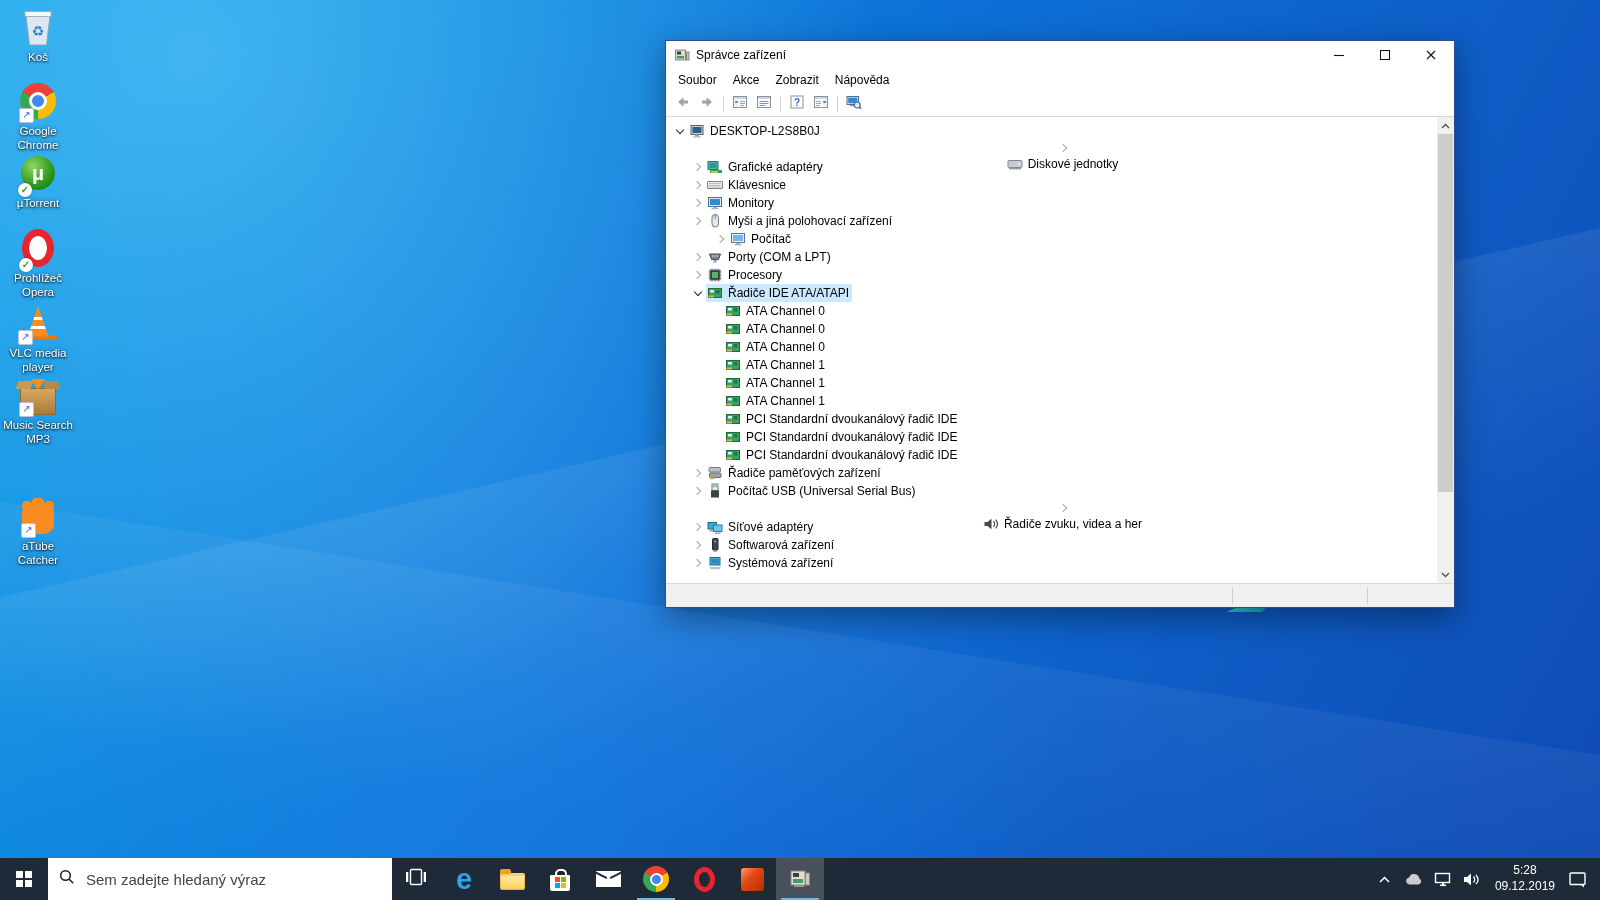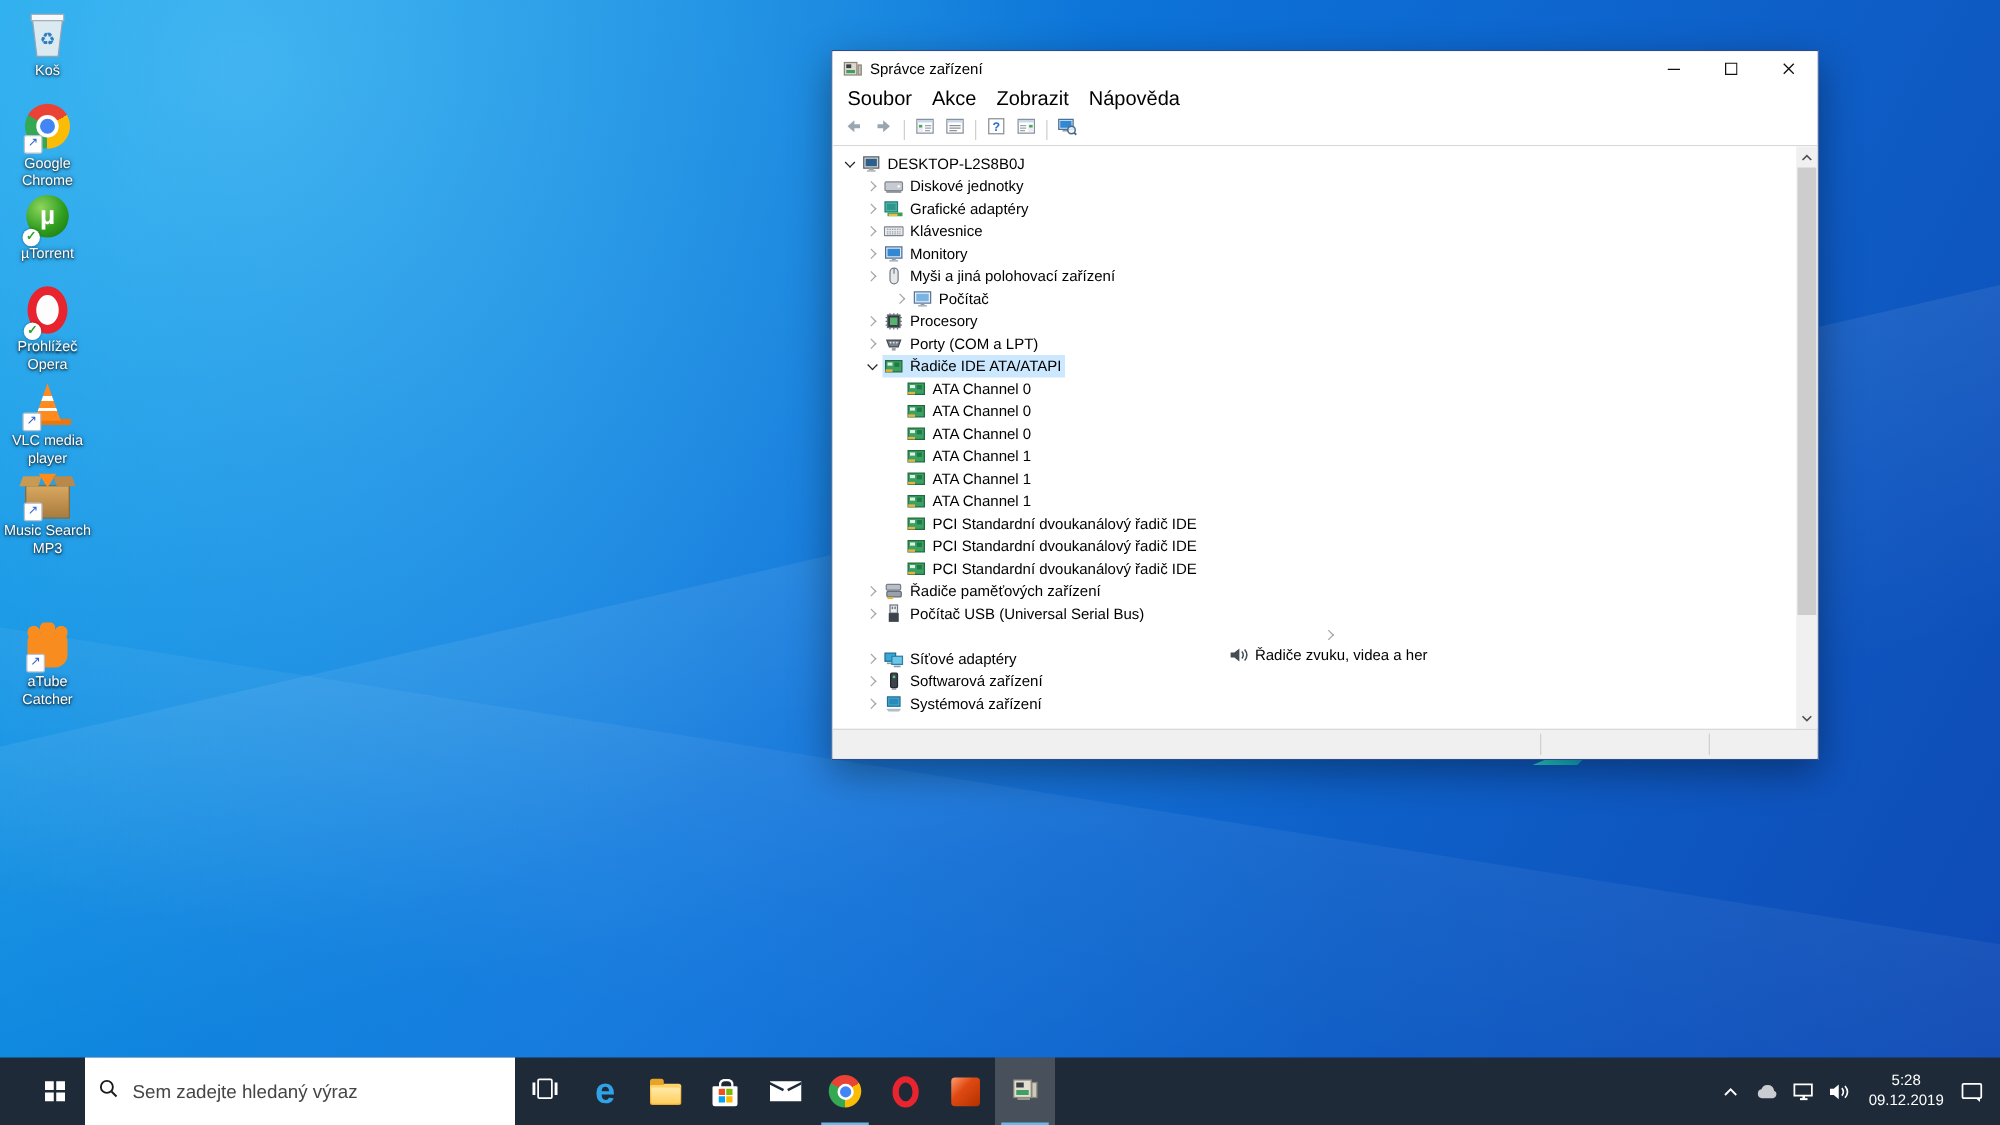--- a/index.html
+++ b/index.html
@@ -52,21 +52,21 @@
   
   .win{position:absolute;left:665px;top:40px;width:790px;height:568px;background:#fff;
     border:1px solid var(--window_border,#2b4d8c);box-shadow:0 10px 30px rgba(0,0,0,.38);
     display:flex;flex-direction:column;box-sizing:border-box;}
   .titlebar{height:28px;flex:0 0 28px;display:flex;align-items:center;background:#fff;}
   .title-ic{margin:0 6px 0 8px;display:flex;}
   .title-tx{font-size:12px;color:#000;flex:1;}
   .caps{display:flex;height:100%;}
   .cap{width:46px;display:flex;align-items:center;justify-content:center;cursor:pointer;}
   .menubar{height:22px;flex:0 0 22px;display:flex;align-items:center;padding-left:4px;background:#fff;}
-  .mitem{font-size:16px;color:#000;padding:2px 8px;cursor:pointer;}
+  .mitem{font-size:12px;color:#000;padding:2px 8px;cursor:pointer;}
   .toolbar{height:25px;flex:0 0 25px;display:flex;align-items:center;gap:2px;padding-left:6px;
     background:#fff;border-bottom:1px solid #d7d7d7;}
   .tbtn{width:22px;height:21px;display:flex;align-items:center;justify-content:center;cursor:pointer;}
   .tsep{width:1px;height:16px;background:#d0d0d0;margin:0 3px;}
   .treearea{flex:1;position:relative;background:#fff;overflow:hidden;}
   .tree{position:absolute;left:0;right:17px;top:0;bottom:0;padding-top:5px;overflow:hidden;}
   .trow{display:flex;align-items:center;height:18px;font-size:12px;color:#000;cursor:default;white-space:nowrap;}
   .chev{width:16px;flex:0 0 16px;display:flex;align-items:center;justify-content:center;}
   .chev i{width:5px;height:5px;border-right:1.5px solid #a6a6a6;border-bottom:1.5px solid #a6a6a6;
     transform:rotate(-45deg);display:block;margin-left:-2px;}
@@ -75,22 +75,22 @@
   .selwrap.sel{background:var(--selection_bg,#cce8ff);}
   .ticon{width:16px;height:16px;flex:0 0 16px;display:flex;}
   
   .vscroll{position:absolute;top:0;right:0;bottom:0;width:17px;background:#f0f0f0;}
   .sb-btn{position:absolute;left:0;width:17px;height:17px;display:flex;align-items:center;justify-content:center;}
   .sb-up{top:0;} .sb-dn{bottom:0;}
   .sb-thumb{position:absolute;left:1px;top:17px;width:15px;height:358px;background:#cdcdcd;}
   .statusbar{height:23px;flex:0 0 23px;background:#f0f0f0;border-top:1px solid #d9d9d9;position:relative;}
   .sdiv{position:absolute;top:3px;bottom:3px;width:1px;background:#d0d0d0;}
   
-  .taskbar{position:absolute;left:0;right:0;bottom:0;height:54px;background:var(--taskbar_bg,#1f2a38);
-    display:flex;align-items:stretch;z-index:6;padding-left:20px;}
+  .taskbar{position:absolute;left:0;right:0;bottom:0;height:42px;background:var(--taskbar_bg,#1f2a38);
+    display:flex;align-items:stretch;z-index:6;}
   .tb-btn{width:48px;display:flex;align-items:center;justify-content:center;position:relative;cursor:pointer;}
   .tb-btn.active{background:rgba(255,255,255,.18);}
   .tb-btn.run::after{content:"";position:absolute;left:5px;right:5px;bottom:0;height:2px;background:var(--taskbar_underline,#6cb8e8);}
   .winlogo{display:grid;grid-template-columns:7px 7px;grid-template-rows:7px 7px;gap:1.5px;}
   .winlogo b{background:#fff;}
   .search{width:344px;background:#fff;display:flex;align-items:center;gap:9px;padding:0 11px;box-sizing:border-box;}
   .search input{border:none;outline:none;flex:1;font-size:15px;font-family:"Liberation Sans",sans-serif;color:#222;background:transparent;}
   .search input::placeholder{color:#454545;opacity:1;}
   .a-edge{font-size:29px;font-weight:bold;color:#2ea3e8;line-height:1;transform:translateY(-2px);}
   .a-folder{width:25px;height:17px;border-radius:2px;background:linear-gradient(#ffd76e,#f0ac2e);position:relative;margin-top:4px;}
@@ -287,21 +287,21 @@
                 <svg width="16" height="16" viewBox="0 0 16 16">
                   <rect x="2" y="2.5" width="12" height="9" fill="#cfd6d9" stroke="#5a5f63"></rect>
                   <rect x="3.5" y="4" width="9" height="6" fill="#2c5f8a"></rect>
                   <rect x="6" y="11.5" width="4" height="1.5" fill="#9aa0a4"></rect>
                   <rect x="4.5" y="13" width="7" height="1.5" fill="#b9bfc3"></rect>
                 </svg>
               </span>
               <span>DESKTOP-L2S8B0J</span>
             </span>
           </div>
-          <div class="trow" style="padding-left: 24px;">
+          <div class="trow" style="padding-left: 24px; flex-direction: column;">
             <span class="chev ">
               <i></i>
             </span>
             <span class="selwrap">
               <span class="ticon">
                 <svg width="16" height="16" viewBox="0 0 16 16">
                   <rect x="1" y="4.5" width="14" height="7" rx="1" fill="#c6cbd2" stroke="#80868d"></rect>
                   <circle cx="12" cy="8" r="1.1" fill="#f4f6f8"></circle>
                   <rect x="2" y="11.5" width="12" height="1.8" fill="#8d939a"></rect>
                 </svg>
@@ -376,52 +376,52 @@
             <span class="selwrap">
               <span class="ticon">
                 <svg width="16" height="16" viewBox="0 0 16 16">
                   <rect x="1.5" y="2.5" width="13" height="9" fill="#e8f0f8" stroke="#55779a"></rect>
                   <rect x="3" y="4" width="10" height="6" fill="#79b4e4"></rect>
                   <rect x="6.5" y="11.5" width="3" height="1.5" fill="#8d99a4"></rect>
                   <rect x="4.5" y="13" width="7" height="1.3" fill="#aab4bd"></rect>
                 </svg>
               </span>
               <span>Počítač</span>
-            </span>
-          </div>
-          <div class="trow" style="padding-left: 24px;">
-            <span class="chev ">
-              <i></i>
-            </span>
-            <span class="selwrap">
-              <span class="ticon">
-                <svg width="16" height="16" viewBox="0 0 16 16">
-                  <rect x="3" y="3" width="10" height="10" fill="#343b44" stroke="#6b737c"></rect>
-                  <rect x="5" y="5" width="6" height="6" fill="#57b46a"></rect>
-                  <path d="M5 1.5v1.5M8 1.5v1.5M11 1.5v1.5M5 13v1.5M8 13v1.5M11 13v1.5M1.5 5h1.5M1.5 8h1.5M1.5 11h1.5M13 5h1.5M13 8h1.5M13 11h1.5" stroke="#6b737c" stroke-width="1"></path>
-                </svg>
-              </span>
-              <span>Procesory</span>
             </span>
           </div>
           <div class="trow" style="padding-left: 24px;">
             <span class="chev ">
               <i></i>
             </span>
             <span class="selwrap">
               <span class="ticon">
                 <svg width="16" height="16" viewBox="0 0 16 16">
                   <path d="M2.5 5h11l-2 5.5h-7z" fill="#7a828c" stroke="#454b52"></path>
                   <circle cx="5.5" cy="7" r="0.7" fill="#e8eaec"></circle>
                   <circle cx="8" cy="7" r="0.7" fill="#e8eaec"></circle>
                   <circle cx="10.5" cy="7" r="0.7" fill="#e8eaec"></circle>
                   <rect x="6.5" y="11" width="3" height="2.5" fill="#9aa0a6"></rect>
                 </svg>
               </span>
               <span>Porty (COM a LPT)</span>
+            </span>
+          </div>
+          <div class="trow" style="padding-left: 24px;">
+            <span class="chev ">
+              <i></i>
+            </span>
+            <span class="selwrap">
+              <span class="ticon">
+                <svg width="16" height="16" viewBox="0 0 16 16">
+                  <rect x="3" y="3" width="10" height="10" fill="#343b44" stroke="#6b737c"></rect>
+                  <rect x="5" y="5" width="6" height="6" fill="#57b46a"></rect>
+                  <path d="M5 1.5v1.5M8 1.5v1.5M11 1.5v1.5M5 13v1.5M8 13v1.5M11 13v1.5M1.5 5h1.5M1.5 8h1.5M1.5 11h1.5M13 5h1.5M13 8h1.5M13 11h1.5" stroke="#6b737c" stroke-width="1"></path>
+                </svg>
+              </span>
+              <span>Procesory</span>
             </span>
           </div>
           <div class="trow" style="padding-left: 24px;">
             <span class="chev exp">
               <i></i>
             </span>
             <span class="selwrap sel">
               <span class="ticon">
                 <svg width="16" height="16" viewBox="0 0 16 16">
                   <rect x="1.5" y="3.5" width="13" height="9" fill="#3ca065" stroke="#1f6b3e"></rect>

